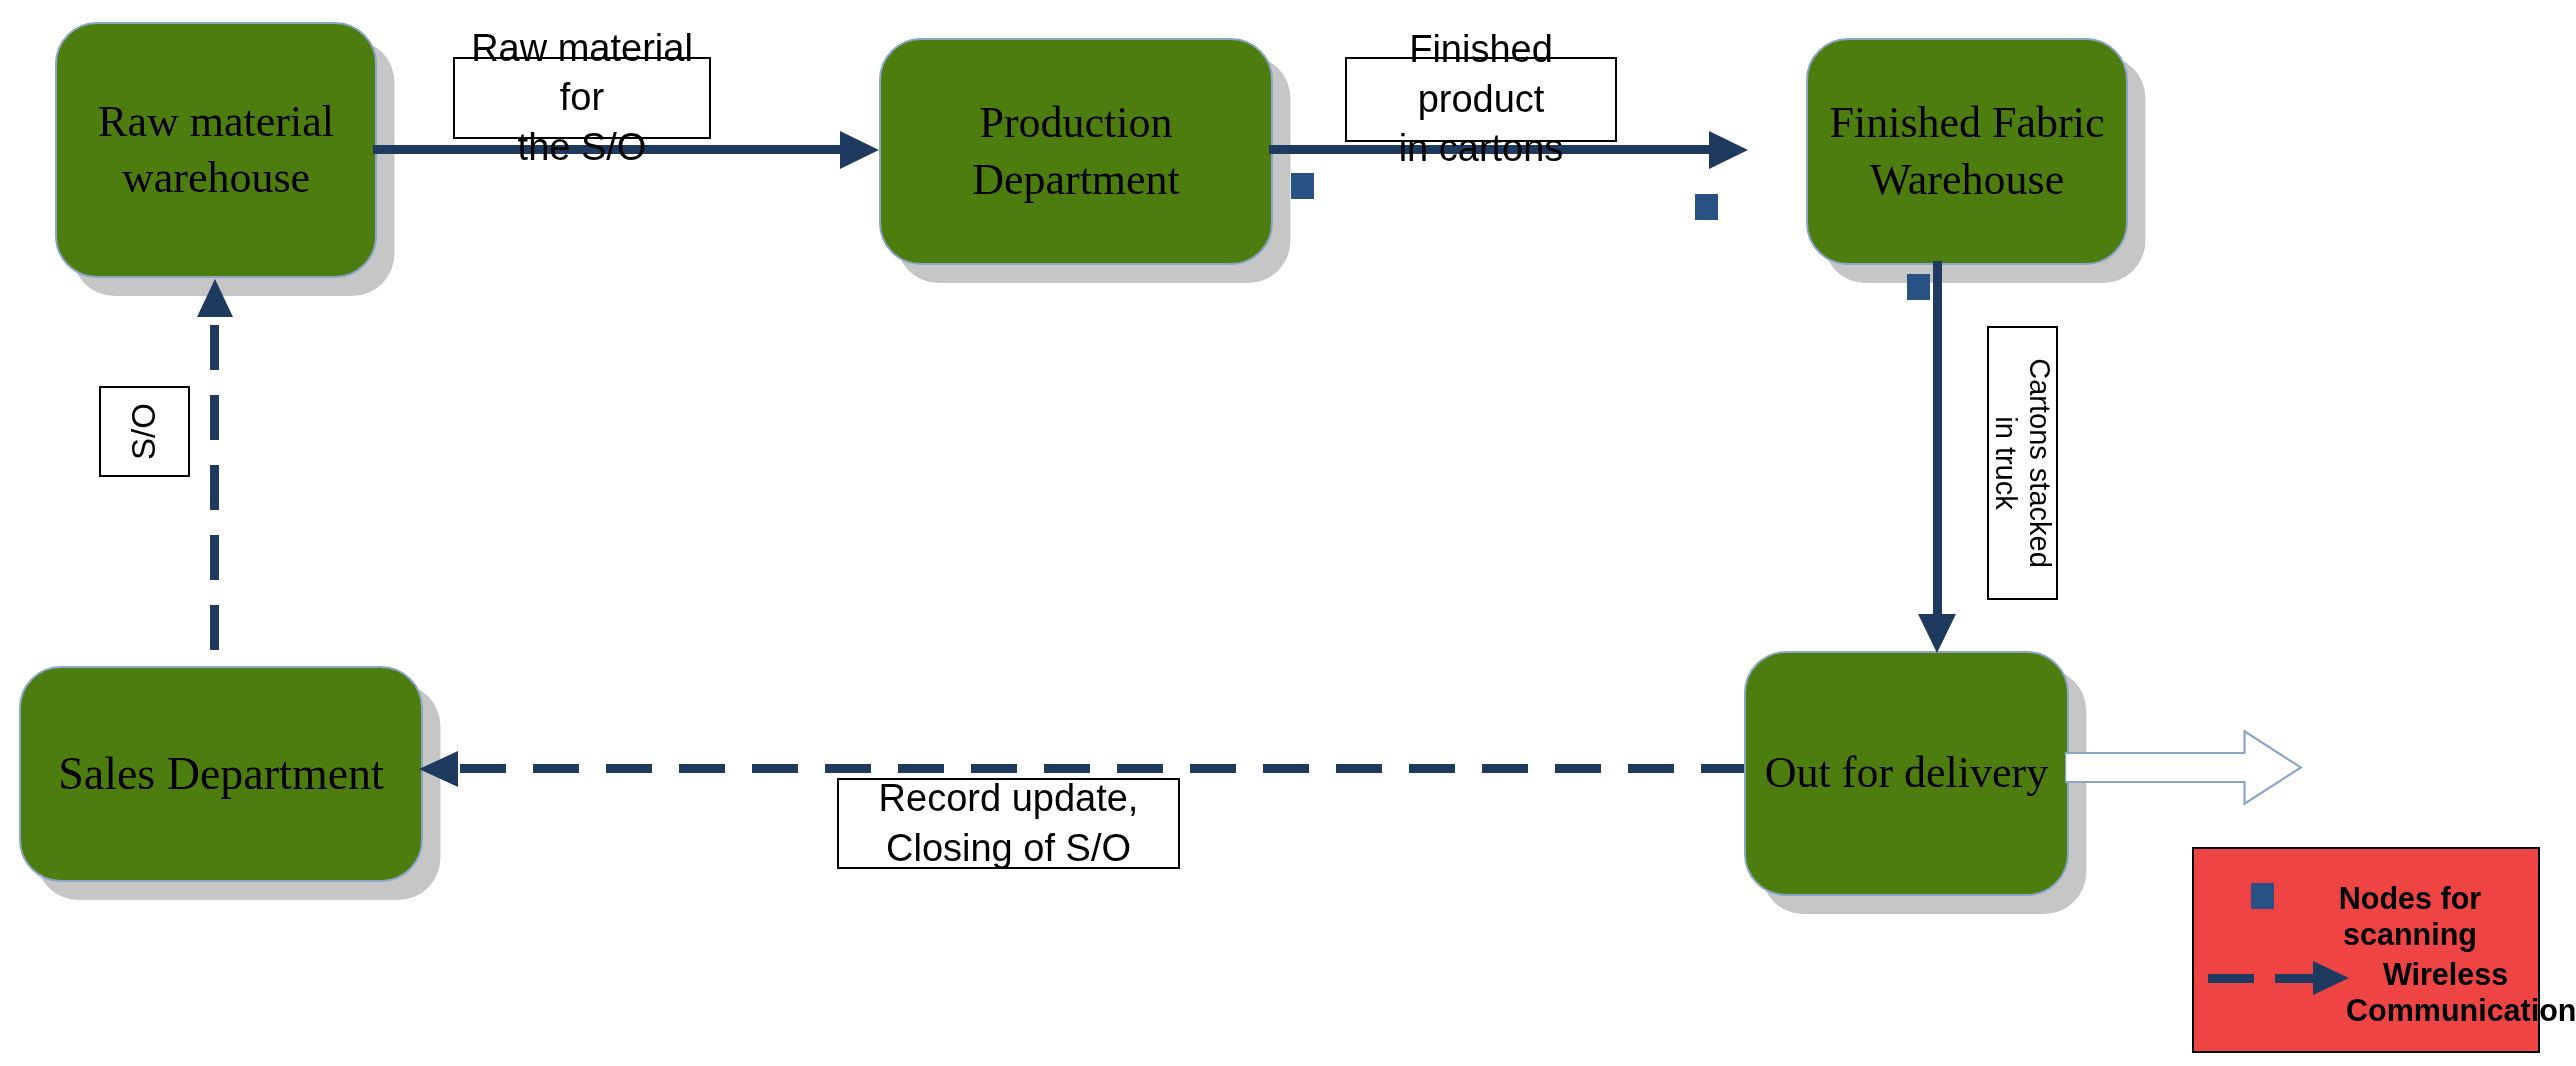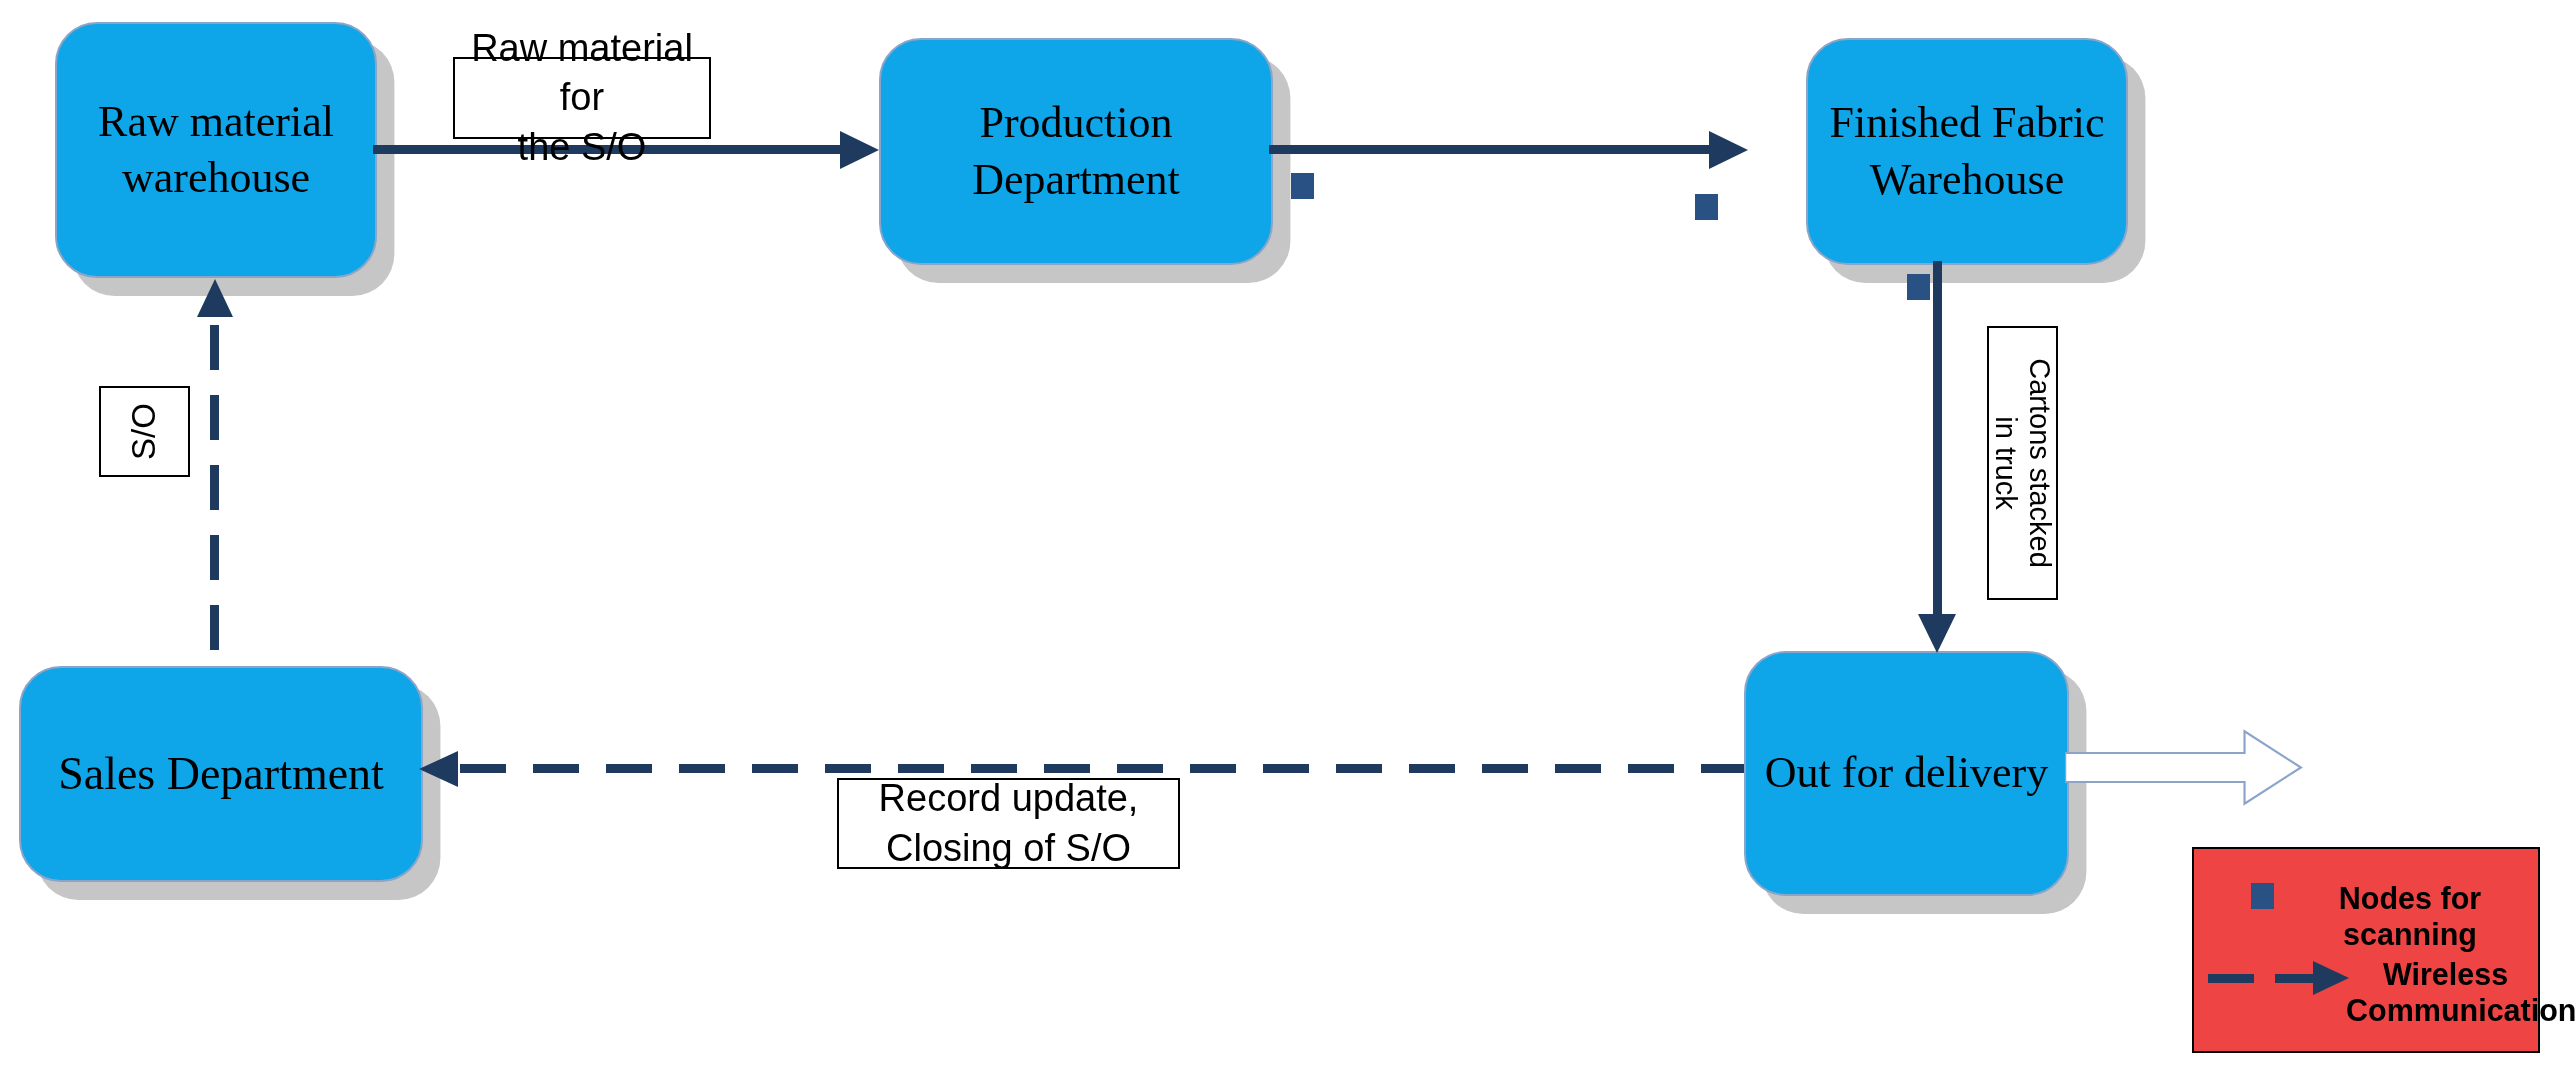--- a/index.html
+++ b/index.html
@@ -1,20 +1,20 @@
 <!DOCTYPE html>
 <html style="font-size:11.6px"><head>
 <meta charset="utf-8">
 <style>
   html,body{margin:0;padding:0;background:#ffffff;}
   .canvas{position:relative;width:2576px;height:1067px;background:#ffffff;overflow:hidden;
           font-family:"Liberation Sans","DejaVu Sans",sans-serif;}
 
   
-  .node{position:absolute;background:#0ea5e9;border:2.2px solid #8aa5c8;border-radius:42px;
+  .node{position:absolute;background:#4d7c0f;border:2.2px solid #8aa5c8;border-radius:42px;
         box-shadow:17.4px 18px 0 0 #c6c6c6;display:flex;align-items:center;justify-content:center;
         text-align:center;color:#000;font-family:"Liberation Serif","DejaVu Serif",serif;
         font-size:44px;line-height:1.28;white-space:pre-line;}
 
   
   .elabel{position:absolute;background:#ffffff;border:2.2px solid #000;display:flex;align-items:center;
           justify-content:center;text-align:center;color:#000;font-size:38px;line-height:1.3;
           white-space:pre-line;}
 
   
@@ -87,20 +87,22 @@
   </div>
 
   <div>
     <div class="dashh" style="left:460px;top:764px;width:1284px;"></div>
     <div class="tri tri-left" style="left:419px;top:751px;"></div>
   </div>
 
   <div class="elabel" style="left:453px;top:57px;width:254px;height:78px;">Raw material for
 the S/O</div>
 
+  <div class="elabel" style="left:1345px;top:57px;width:268px;height:81px;">Finished product
+in cartons</div>
 
   <div class="rotwrap" style="left:1991px;top:326px;width:67px;height:270px;">
     <div class="elabel rot90" style="position:static;width:270px;height:67px;font-size:29px;line-height:1.15;">Cartons stacked
 in truck</div>
   </div>
 
   <div class="rotwrap" style="left:99px;top:390px;width:87px;height:87px;">
     <div class="elabel rotm90" style="position:static;width:87px;height:87px;font-size:33px;">S/O</div>
   </div>
 

